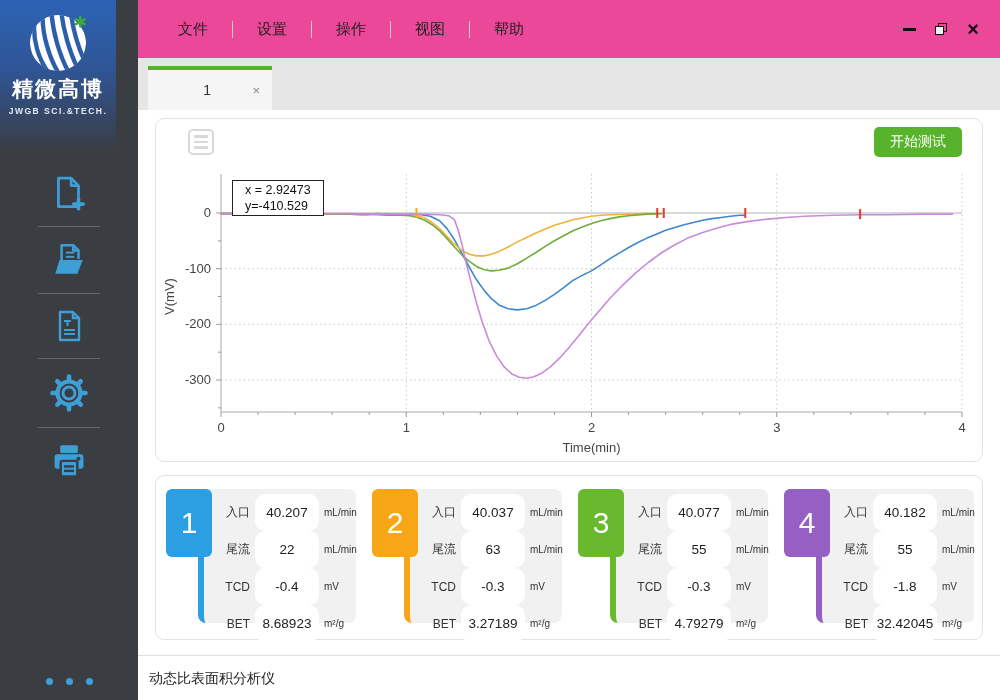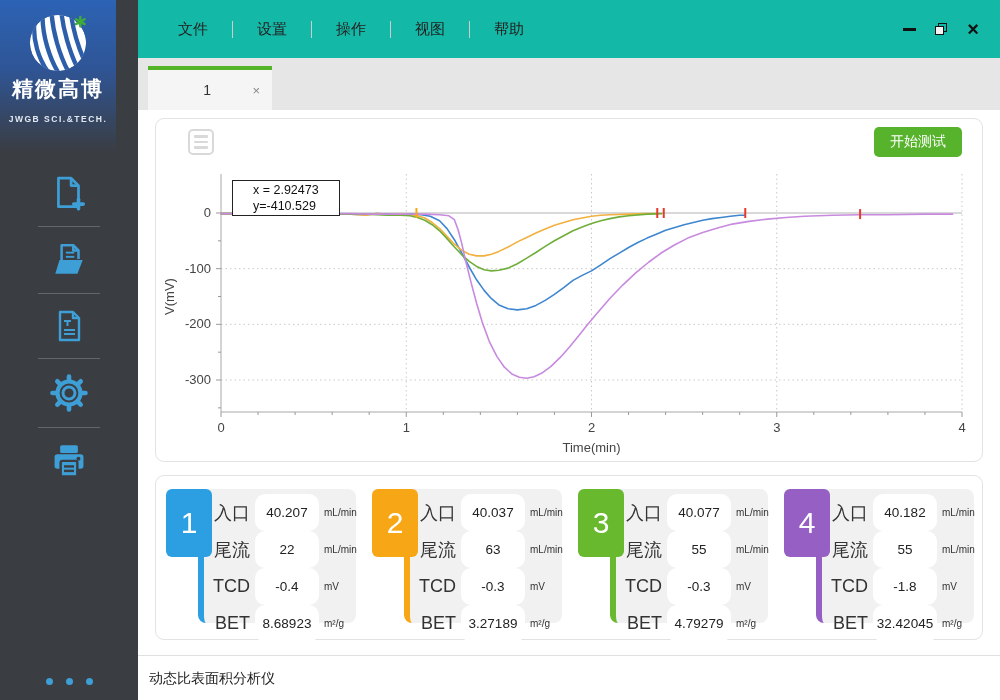--- a/index.html
+++ b/index.html
@@ -3,29 +3,29 @@
 <meta charset="utf-8">
 <style>
   html,body{margin:0;padding:0;background:#cfcfcf;font-family:"Liberation Sans","DejaVu Sans",sans-serif;}
   .window{position:relative;width:1000px;height:700px;background:#fff;overflow:hidden;box-shadow:inset 0 0 0 1px #9b9b9b;}
 
   
   .sidebar{position:absolute;left:0;top:0;width:138px;height:700px;background:#3a3d42;}
   .logo-block{position:relative;width:116px;height:152px;background:linear-gradient(180deg,#2c63b4 0%,#2f5596 45%,#3a3d42 100%);text-align:center;}
   .logo-globe{margin-top:12px;}
   .brand{color:#fff;font-size:21px;font-weight:bold;letter-spacing:2px;line-height:22px;}
-  .brand-sub{color:#e3e9f3;font-size:8.5px;font-weight:bold;letter-spacing:1.5px;margin-top:14px;}
+  .brand-sub{color:#e3e9f3;font-size:8.5px;font-weight:bold;letter-spacing:1.5px;margin-top:6px;}
   .side-icons{position:absolute;left:0;top:160px;width:138px;color:#3e9ed6;}
   .side-item{display:flex;justify-content:center;padding:14px 0;cursor:pointer;}
   .side-sep{width:62px;height:1px;background:#63676d;margin:0 auto;}
   .side-dots{position:absolute;left:0;bottom:15px;width:138px;display:flex;justify-content:center;gap:13px;}
   .side-dots i{width:7px;height:7px;border-radius:50%;background:#3e9ed6;display:block;}
 
   
-  .menubar{position:absolute;left:138px;top:0;width:862px;height:58px;background:#14b8a6;border-bottom:1px solid #dcdcdc;display:flex;align-items:center;}
+  .menubar{position:absolute;left:138px;top:0;width:862px;height:58px;background:#ec4899;border-bottom:1px solid #dcdcdc;display:flex;align-items:center;}
   .menu-items{display:flex;align-items:center;margin-left:22px;}
   .menu-item{font-size:15px;color:#222;padding:8px 18px;cursor:pointer;}
   .menu-sep{width:1px;height:17px;background:#ccc;margin:0 6px;}
   .win-controls{margin-left:auto;display:flex;align-items:center;gap:10px;margin-right:16px;}
   .win-btn{width:22px;height:22px;display:flex;align-items:center;justify-content:center;cursor:pointer;}
   .min-glyph{width:13px;height:3px;background:#111;}
   .restore-glyph{position:relative;width:12px;height:12px;}
   .restore-glyph::before{content:"";position:absolute;left:3px;top:0;width:7px;height:7px;border:1.6px solid #111;}
   .restore-glyph::after{content:"";position:absolute;left:0;top:3px;width:7px;height:7px;border:1.6px solid #111;background:#f2f2f2;}
   .close-glyph{font-size:20px;font-weight:bold;color:#111;line-height:20px;}
@@ -45,29 +45,29 @@
   .list-icon i{display:block;height:2.5px;background:#d9d9d9;border-radius:1px;}
   .list-icon i::before{content:"";}
   .legend-groups{display:flex;align-items:center;gap:24px;}
   .lg{display:flex;align-items:center;gap:8px;}
   .lg-label{font-size:14px;color:#333;white-space:nowrap;}
   .switch{position:relative;width:58px;height:11px;border-radius:6px;cursor:pointer;}
   .knob{position:absolute;right:-4px;top:-5.5px;width:12px;height:12px;border-radius:50%;background:#fff;border:5px solid #999;}
   .start-btn{margin-left:auto;background:#57b32c;color:#fff;border:none;border-radius:5px;font-size:14px;padding:6px 16px;cursor:pointer;font-family:inherit;}
 
   .chart-area{position:absolute;left:0px;top:46px;width:826px;height:296px;}
-  .tooltip{position:absolute;left:76px;top:15px;border:1.5px solid #222;background:#fff;font-size:12.5px;color:#111;line-height:16px;padding:1px 20px;white-space:nowrap;}
+  .tooltip{position:absolute;left:76px;top:15px;border:1.5px solid #222;background:#fff;font-size:12.5px;color:#111;line-height:16px;padding:1px 12px;white-space:nowrap;}
 
   
   .stations-panel{position:absolute;left:17px;top:365px;width:828px;height:165px;border:1px solid #e3e3e3;border-radius:9px;box-sizing:border-box;background:#fff;}
   .station{position:absolute;top:13px;height:134px;width:198px;}
   .st-badge{position:absolute;left:0;top:0;width:46px;height:68px;border-radius:6px;color:#fff;font-size:30px;display:flex;align-items:center;justify-content:center;z-index:2;}
   .st-card{position:absolute;left:32px;top:0;width:158px;height:134px;background:#f1f1f2;border-radius:8px;border-left:6px solid #999;box-sizing:border-box;display:flex;flex-direction:column;justify-content:space-around;padding:5px 6px 5px 8px;}
   .st-row{display:flex;align-items:center;}
-  .st-lbl{width:38px;text-align:right;font-size:18px;color:#333;flex:none;}
+  .st-lbl{width:38px;text-align:right;font-size:12px;color:#333;flex:none;}
   .st-val{width:64px;height:37px;background:#fff;border-radius:10px;margin:0 5px;font-size:13.5px;color:#222;display:flex;align-items:center;justify-content:center;flex:none;}
   .st-unit{font-size:10px;color:#333;white-space:nowrap;}
 
   
   .statusbar{position:absolute;left:138px;top:655px;width:862px;height:45px;background:#fff;border-top:1px solid #e0e0e0;display:flex;align-items:center;font-size:14px;color:#222;}
   .status-left{margin-left:11px;}
   .status-right{margin-left:auto;display:flex;gap:45px;margin-right:18px;}
 
   svg text{font-family:"Liberation Sans","DejaVu Sans",sans-serif;}
 </style>

